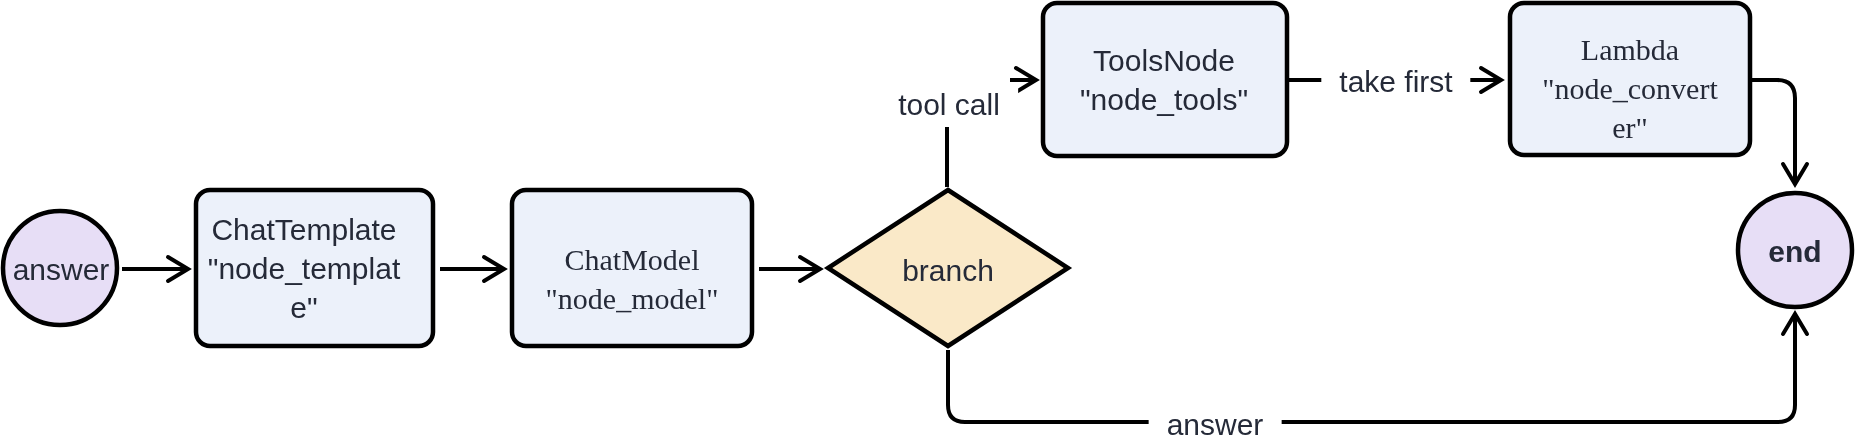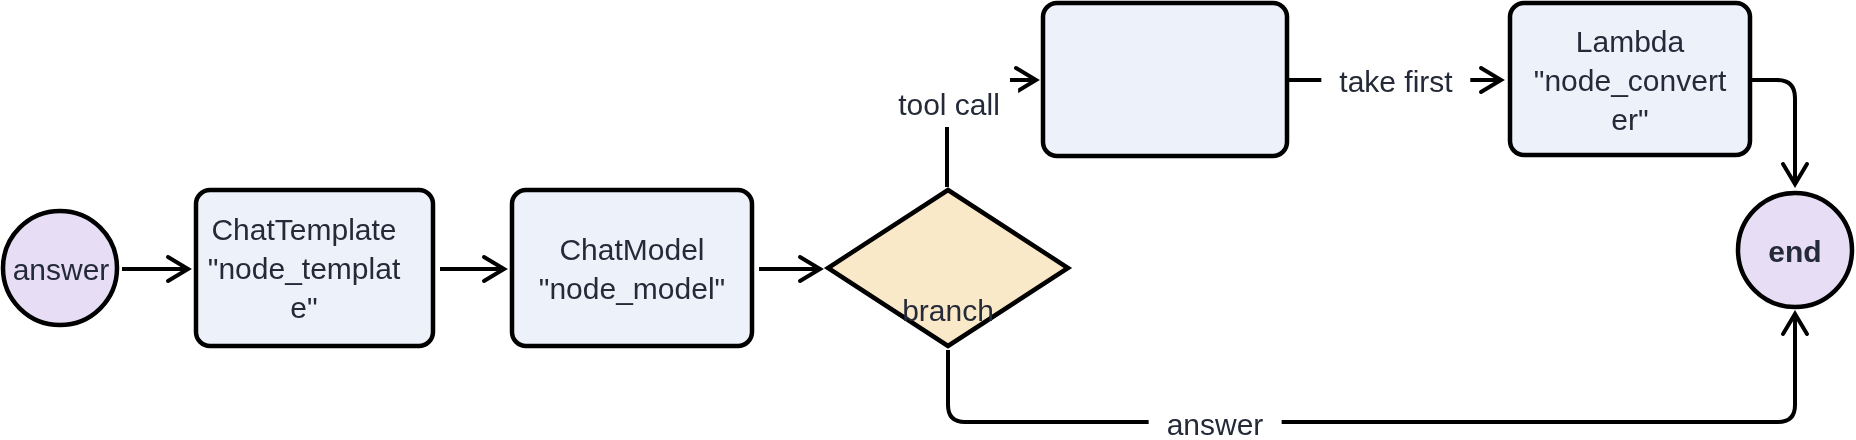--- a/index.html
+++ b/index.html
@@ -72,24 +72,26 @@
     <polygon points="948,190 1068,268 948,346 828,268" fill="#fae9c8" stroke="#000000" stroke-width="4.5"></polygon>
     <rect x="1043" y="3" width="244" height="153" rx="14" fill="#ecf1fa" stroke="#000000" stroke-width="4.5"></rect>
     <rect x="1510" y="3" width="240" height="152" rx="14" fill="#ecf1fa" stroke="#000000" stroke-width="4.5"></rect>
     <circle cx="1795" cy="250" r="57" fill="#e7def6" stroke="#000000" stroke-width="4.5"></circle>
   </svg>
 
   <div class="node-label" style="left:61px; top:269px;">answer</div>
   <div class="node-label" style="left:304px; top:268px;">ChatTemplate
 "node_templat
 e"</div>
-  <div class="node-label" style="left:632px; top:269px;">ChatModel
+  <div class="node-label" style="left:632px; top:279px;font-family:Liberation Serif, serif;">ChatModel
 "node_model"</div>
-  <div class="node-label" style="left:948px; top:270px;margin-top:40px;">branch</div>
-  <div class="node-label" style="left:1630px; top:80px;">Lambda
+  <div class="node-label" style="left:948px; top:270px;">branch</div>
+  <div class="node-label" style="left:1164px; top:80px;">ToolsNode
+"node_tools"</div>
+  <div class="node-label" style="left:1630px; top:88px;font-family:Liberation Serif, serif;">Lambda
 "node_convert
 er"</div>
   <div class="node-label" style="left:1795px; top:251px;font-weight:bold;">end</div>
 
   <div class="edge-label" style="left:1396px; top:82px;">take first</div>
   <div class="edge-label" style="left:949px; top:105px;">tool call</div>
   <div class="edge-label" style="left:1215px; top:425px;">answer</div>
 
 </div>
 

